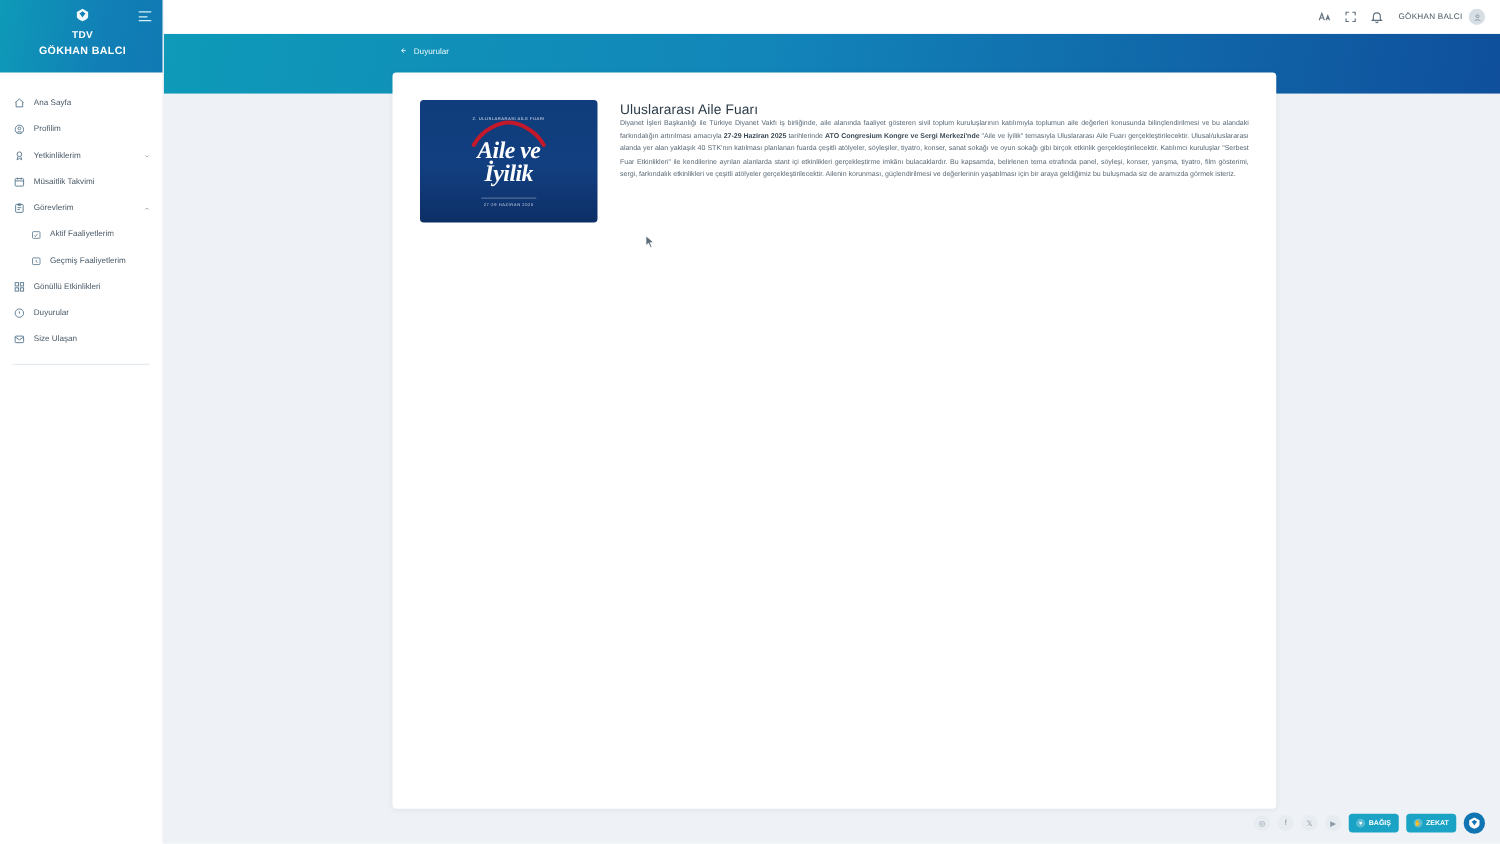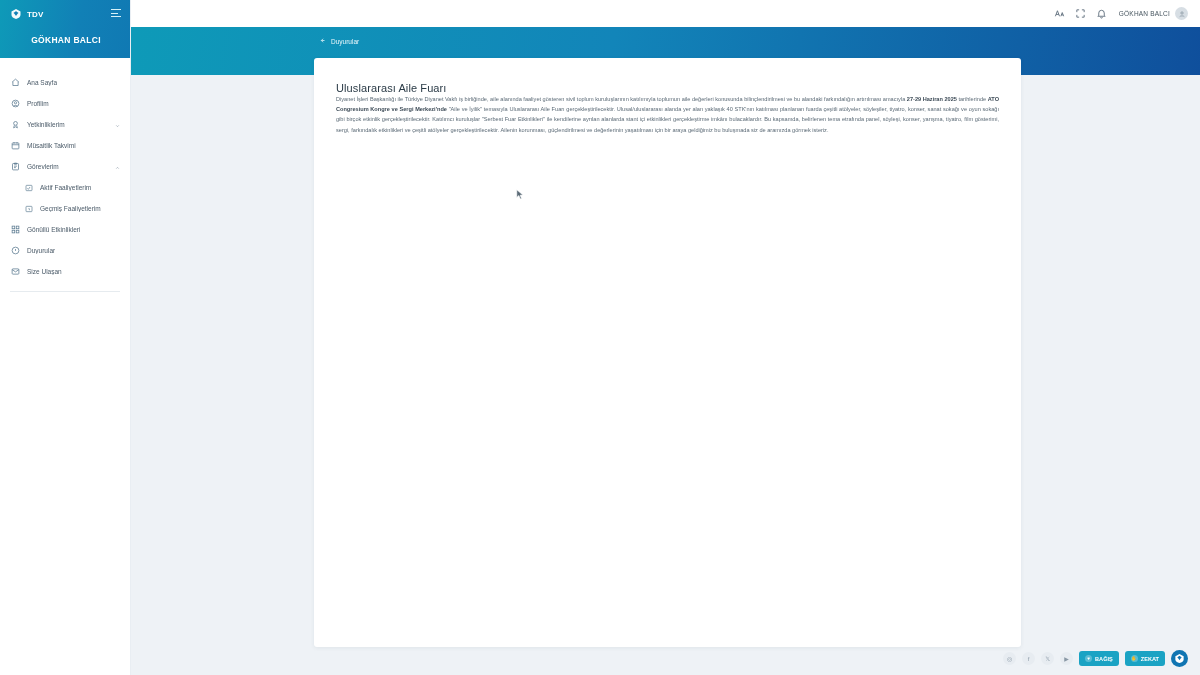--- a/index.html
+++ b/index.html
@@ -20,21 +20,21 @@
     flex: 0 0 131px;
     border-right: 1px solid #e9eef3;
   }
   .sidebar-head {
     height: 58px;
     background: linear-gradient(100deg, #0e9ab8 0%, #1180b6 60%, #1079b3 100%);
     color: #fff;
     position: relative;
     padding: 6px 8px 0 10px;
   }
-  .brand-row { display: flex; align-items: center; gap: 5px; height: 16px; }
+  .brand-row { display: flex; align-items: center; gap: 5px; height: 16px; flex-direction: column; }
   .brand-logo {
     width: 12px; height: 12px; flex: 0 0 12px;
     position: relative;
   }
   .brand-logo svg { display: block; }
   .brand-title { font-size: 8px; letter-spacing: .2px; font-weight: 600; }
   .collapse-btn {
     position: absolute; right: 9px; top: 9px;
     width: 10px; height: 8px;
     display: flex; flex-direction: column; justify-content: space-between;
@@ -414,20 +414,32 @@
             </svg>
         </span>
         <span>Duyurular</span>
       </div>
     </div>
 
     <div class="body-area">
       <div class="card">
         <div class="card-inner">
 
+          <div class="poster">
+            <div class="tiny-top">2. ULUSLARARASI AİLE FUARI</div>
+            <div class="roof">
+              <svg width="62" height="20" viewBox="0 0 62 20" fill="none">
+                <path d="M3 19 C10 6 24 1 31 1 C38 1 52 6 59 19" stroke="#c4182b" stroke-width="3.2" fill="none" stroke-linecap="round"></path>
+              </svg>
+            </div>
+            <div class="t1">Aile ve</div>
+            <div class="t2">İyilik</div>
+            <div class="bar"></div>
+            <div class="tiny-bot">27-29 HAZİRAN 2025</div>
+          </div>
 
           <div class="content">
             <h1 class="art-title">Uluslararası Aile Fuarı</h1>
             <p class="art-body" id="art-body">Diyanet İşleri Başkanlığı ile Türkiye Diyanet Vakfı iş birliğinde, aile alanında faaliyet gösteren sivil toplum kuruluşlarının katılımıyla toplumun aile değerleri konusunda bilinçlendirilmesi ve bu alandaki farkındalığın artırılması amacıyla <b>27-29 Haziran 2025</b> tarihlerinde <b>ATO Congresium Kongre ve Sergi Merkezi'nde</b> "Aile ve İyilik" temasıyla Uluslararası Aile Fuarı gerçekleştirilecektir. Ulusal/uluslararası alanda yer alan yaklaşık 40 STK'nın katılması planlanan fuarda çeşitli atölyeler, söyleşiler, tiyatro, konser, sanat sokağı ve oyun sokağı gibi birçok etkinlik gerçekleştirilecektir. Katılımcı kuruluşlar "Serbest Fuar Etkinlikleri" ile kendilerine ayrılan alanlarda stant içi etkinlikleri gerçekleştirme imkânı bulacaklardır. Bu kapsamda, belirlenen tema etrafında panel, söyleşi, konser, yarışma, tiyatro, film gösterimi, sergi, farkındalık etkinlikleri ve çeşitli atölyeler gerçekleştirilecektir. Ailenin korunması, güçlendirilmesi ve değerlerinin yaşatılması için bir araya geldiğimiz bu buluşmada siz de aramızda görmek isteriz.</p>
           </div>
         </div>
       </div>
 
       <span class="cursor" style="left: 385px; top: 111px;">
         <svg width="8" height="11" viewBox="0 0 12 17" fill="none">

